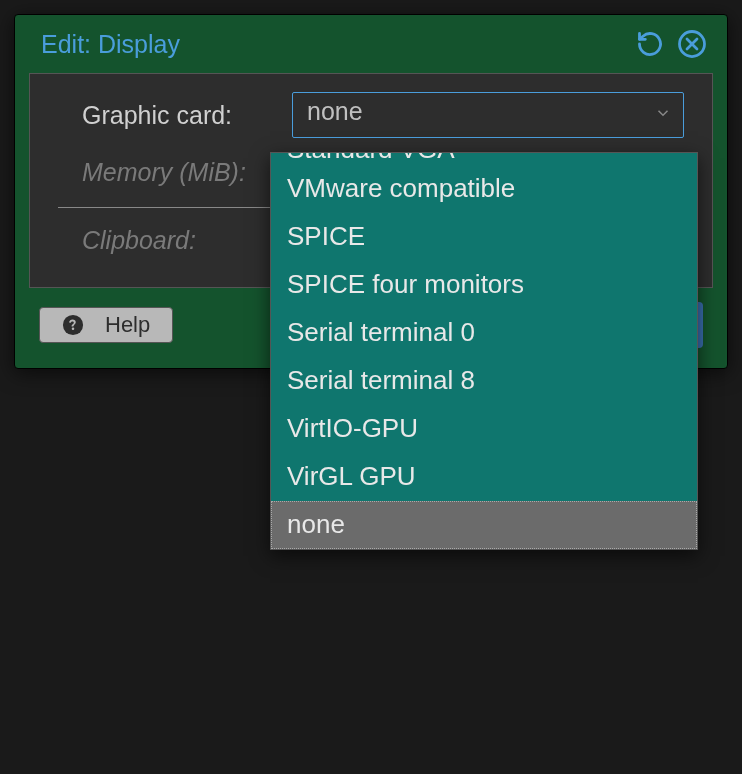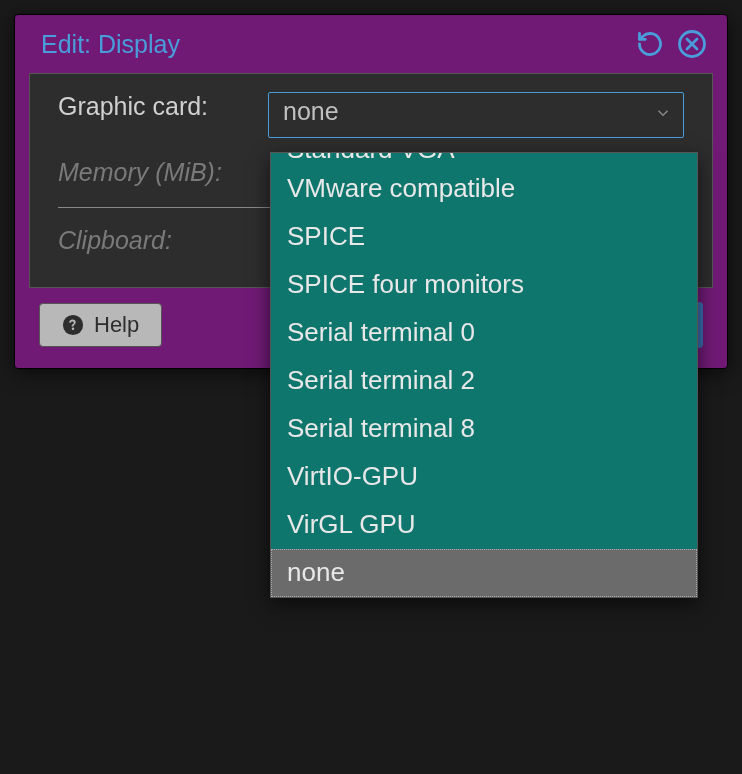--- a/index.html
+++ b/index.html
@@ -9,21 +9,21 @@
       width: 742px;
       height: 774px;
       overflow: hidden;
       position: relative;
     }
     .dialog {
       position: absolute;
       top: 14px;
       left: 14px;
       right: 14px;
-      background: #701a75;
+      background: #14532d;
       border: 1px solid #000;
       border-radius: 4px;
       box-shadow: 0 4px 20px rgba(0,0,0,0.6);
     }
     .titlebar {
       display: flex;
       align-items: center;
       justify-content: space-between;
       padding: 14px 20px 14px 26px;
     }
@@ -48,22 +48,23 @@
     }
     .titlebar-icon svg { display: block; }
     .body {
       margin: 0 14px 14px 14px;
       border: 1px solid #555;
       background: #2d2d2d;
       padding: 18px 28px 24px 28px;
     }
     .form-row {
       display: flex;
-      align-items: flex-start;
+      align-items: center;
       margin-bottom: 20px;
+      margin-left: 24px;
     }
     .form-label {
       width: 210px;
       font-size: 25px;
       color: #d0d0d0;
       flex-shrink: 0;
     }
     .form-label.disabled { color: #7a7a7a; font-style: italic; }
     .select-field {
       flex: 1;
@@ -94,26 +95,26 @@
     }
     .footer {
       display: flex;
       align-items: center;
       justify-content: space-between;
       padding: 0 24px 20px 24px;
     }
     .help-btn {
       display: flex;
       align-items: center;
-      gap: 10px;
+      gap: 21px;
       background: #b8b8b8;
       color: #2d2d2d;
       border: 1px solid #555;
       border-radius: 4px;
-      height: 44px;
+      height: 36px;
       padding: 0 22px;
       font-size: 22px;
       cursor: pointer;
     }
     .help-btn svg { display: block; }
     .right-btn-edge {
       width: 12px;
       height: 46px;
       background: #3a6fb0;
       border-radius: 0 4px 4px 0;
@@ -218,20 +219,19 @@
 </div>
 
 <div class="dropdown">
   <div class="dropdown-viewport">
     <div class="dropdown-item partial-top">Standard VGA</div>
     <div id="dropdown-list">
         <div class="dropdown-item">VMware compatible</div>
         <div class="dropdown-item">SPICE</div>
         <div class="dropdown-item">SPICE four monitors</div>
         <div class="dropdown-item">Serial terminal 0</div>
-        <div class="dropdown-item">Serial terminal 2</div>
         <div class="dropdown-item">Serial terminal 8</div>
         <div class="dropdown-item">VirtIO-GPU</div>
         <div class="dropdown-item">VirGL GPU</div>
         <div class="dropdown-item selected">none</div>
       </div>
   </div>
 </div>
 
 </body></html>

